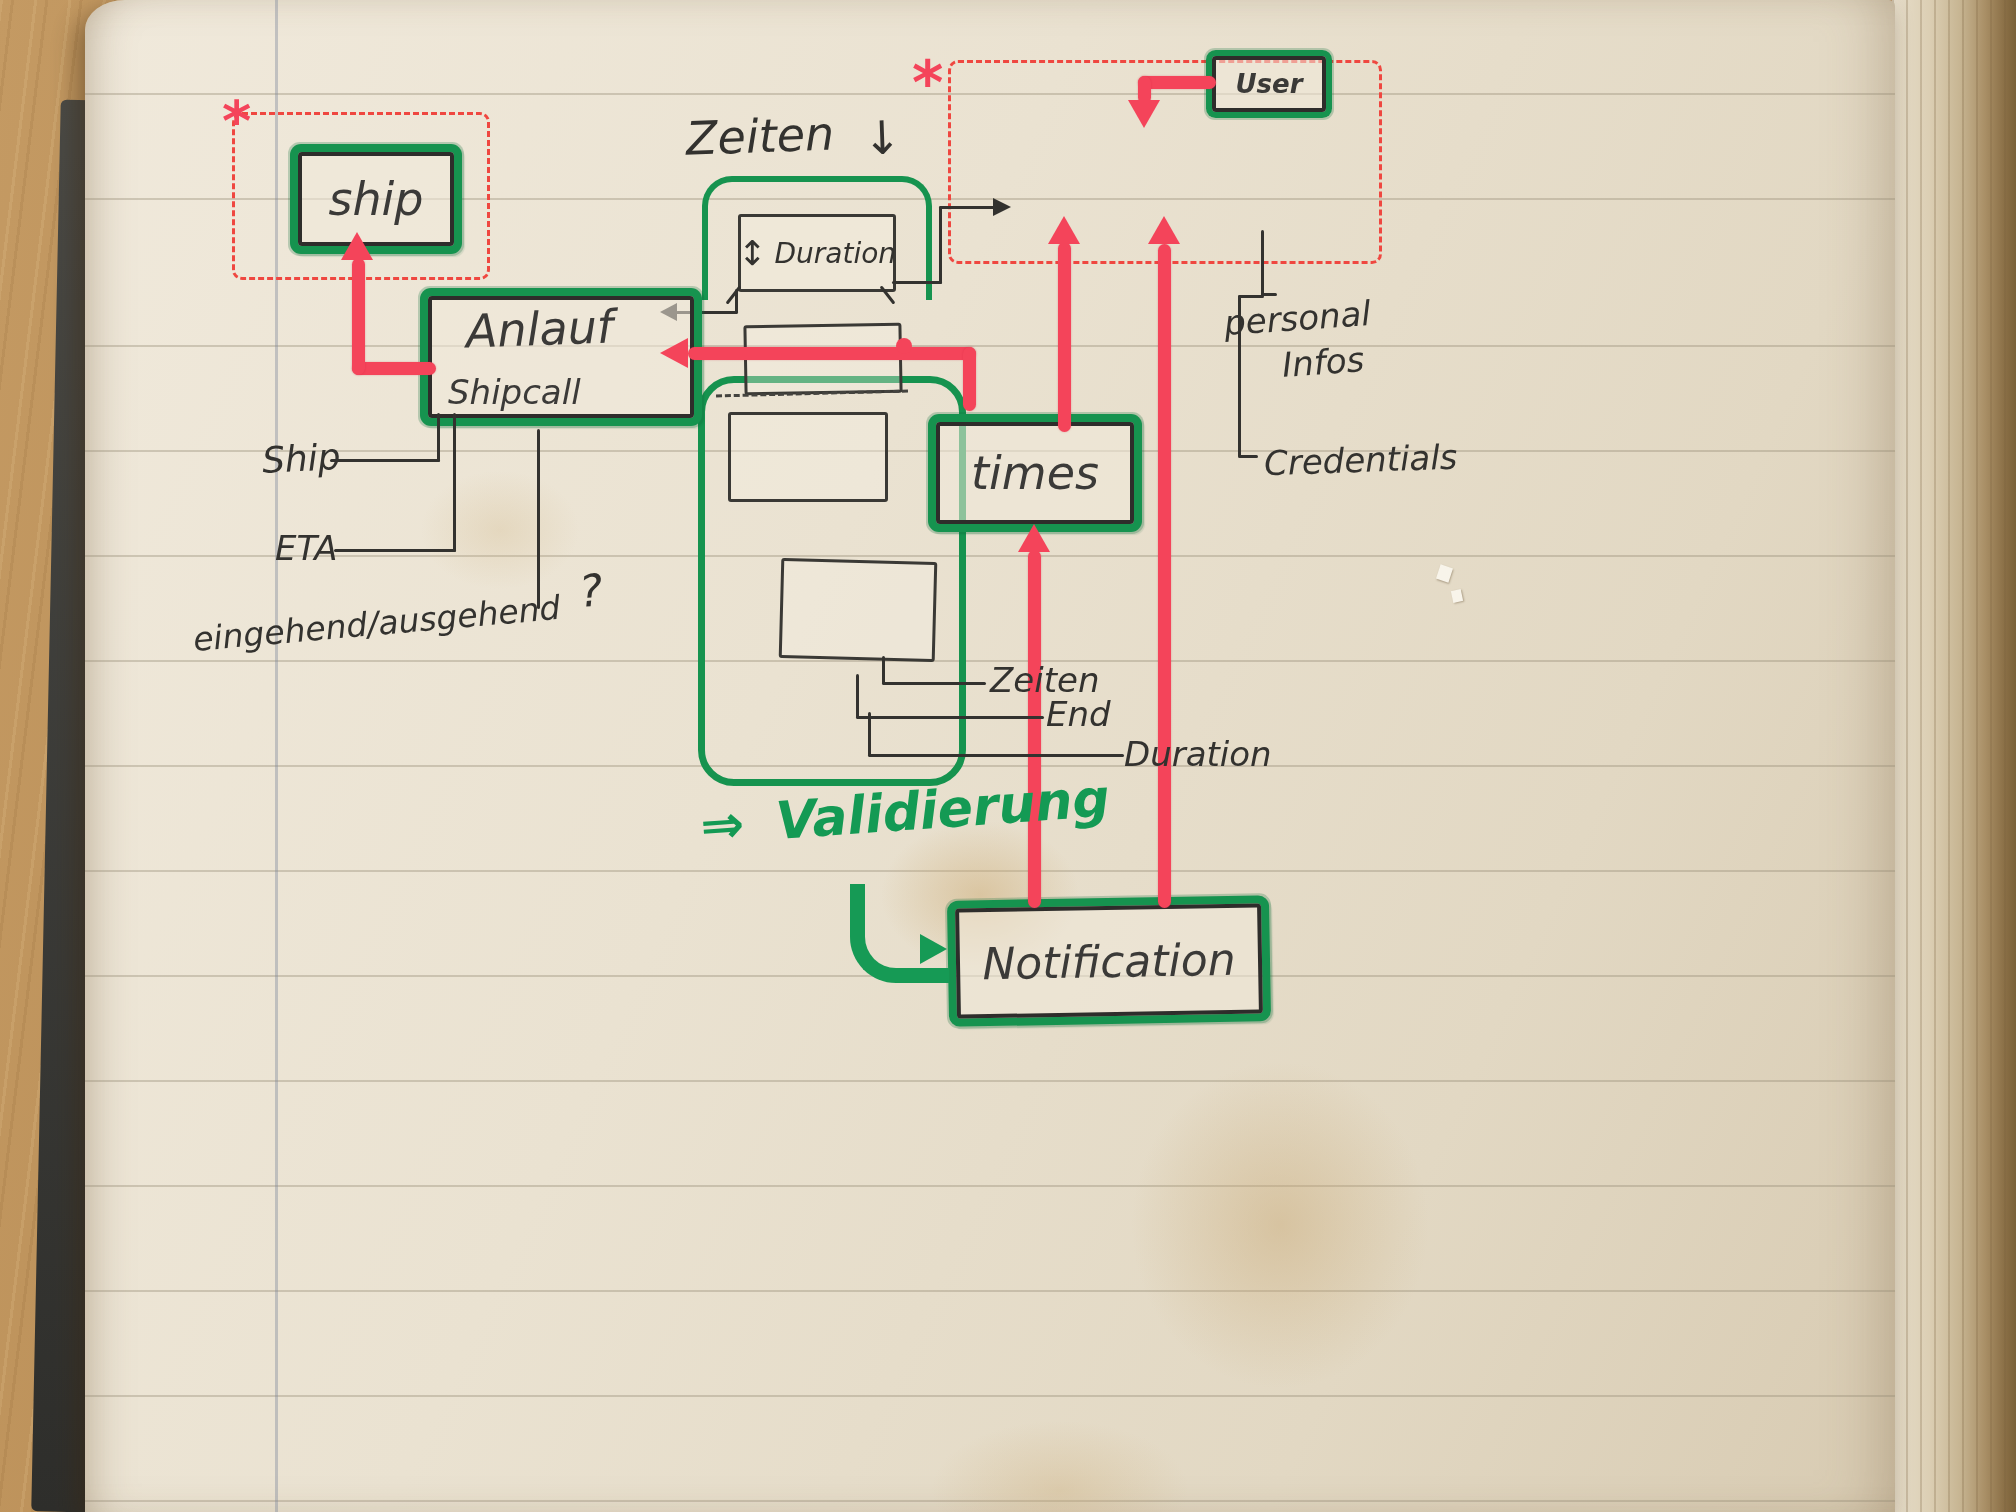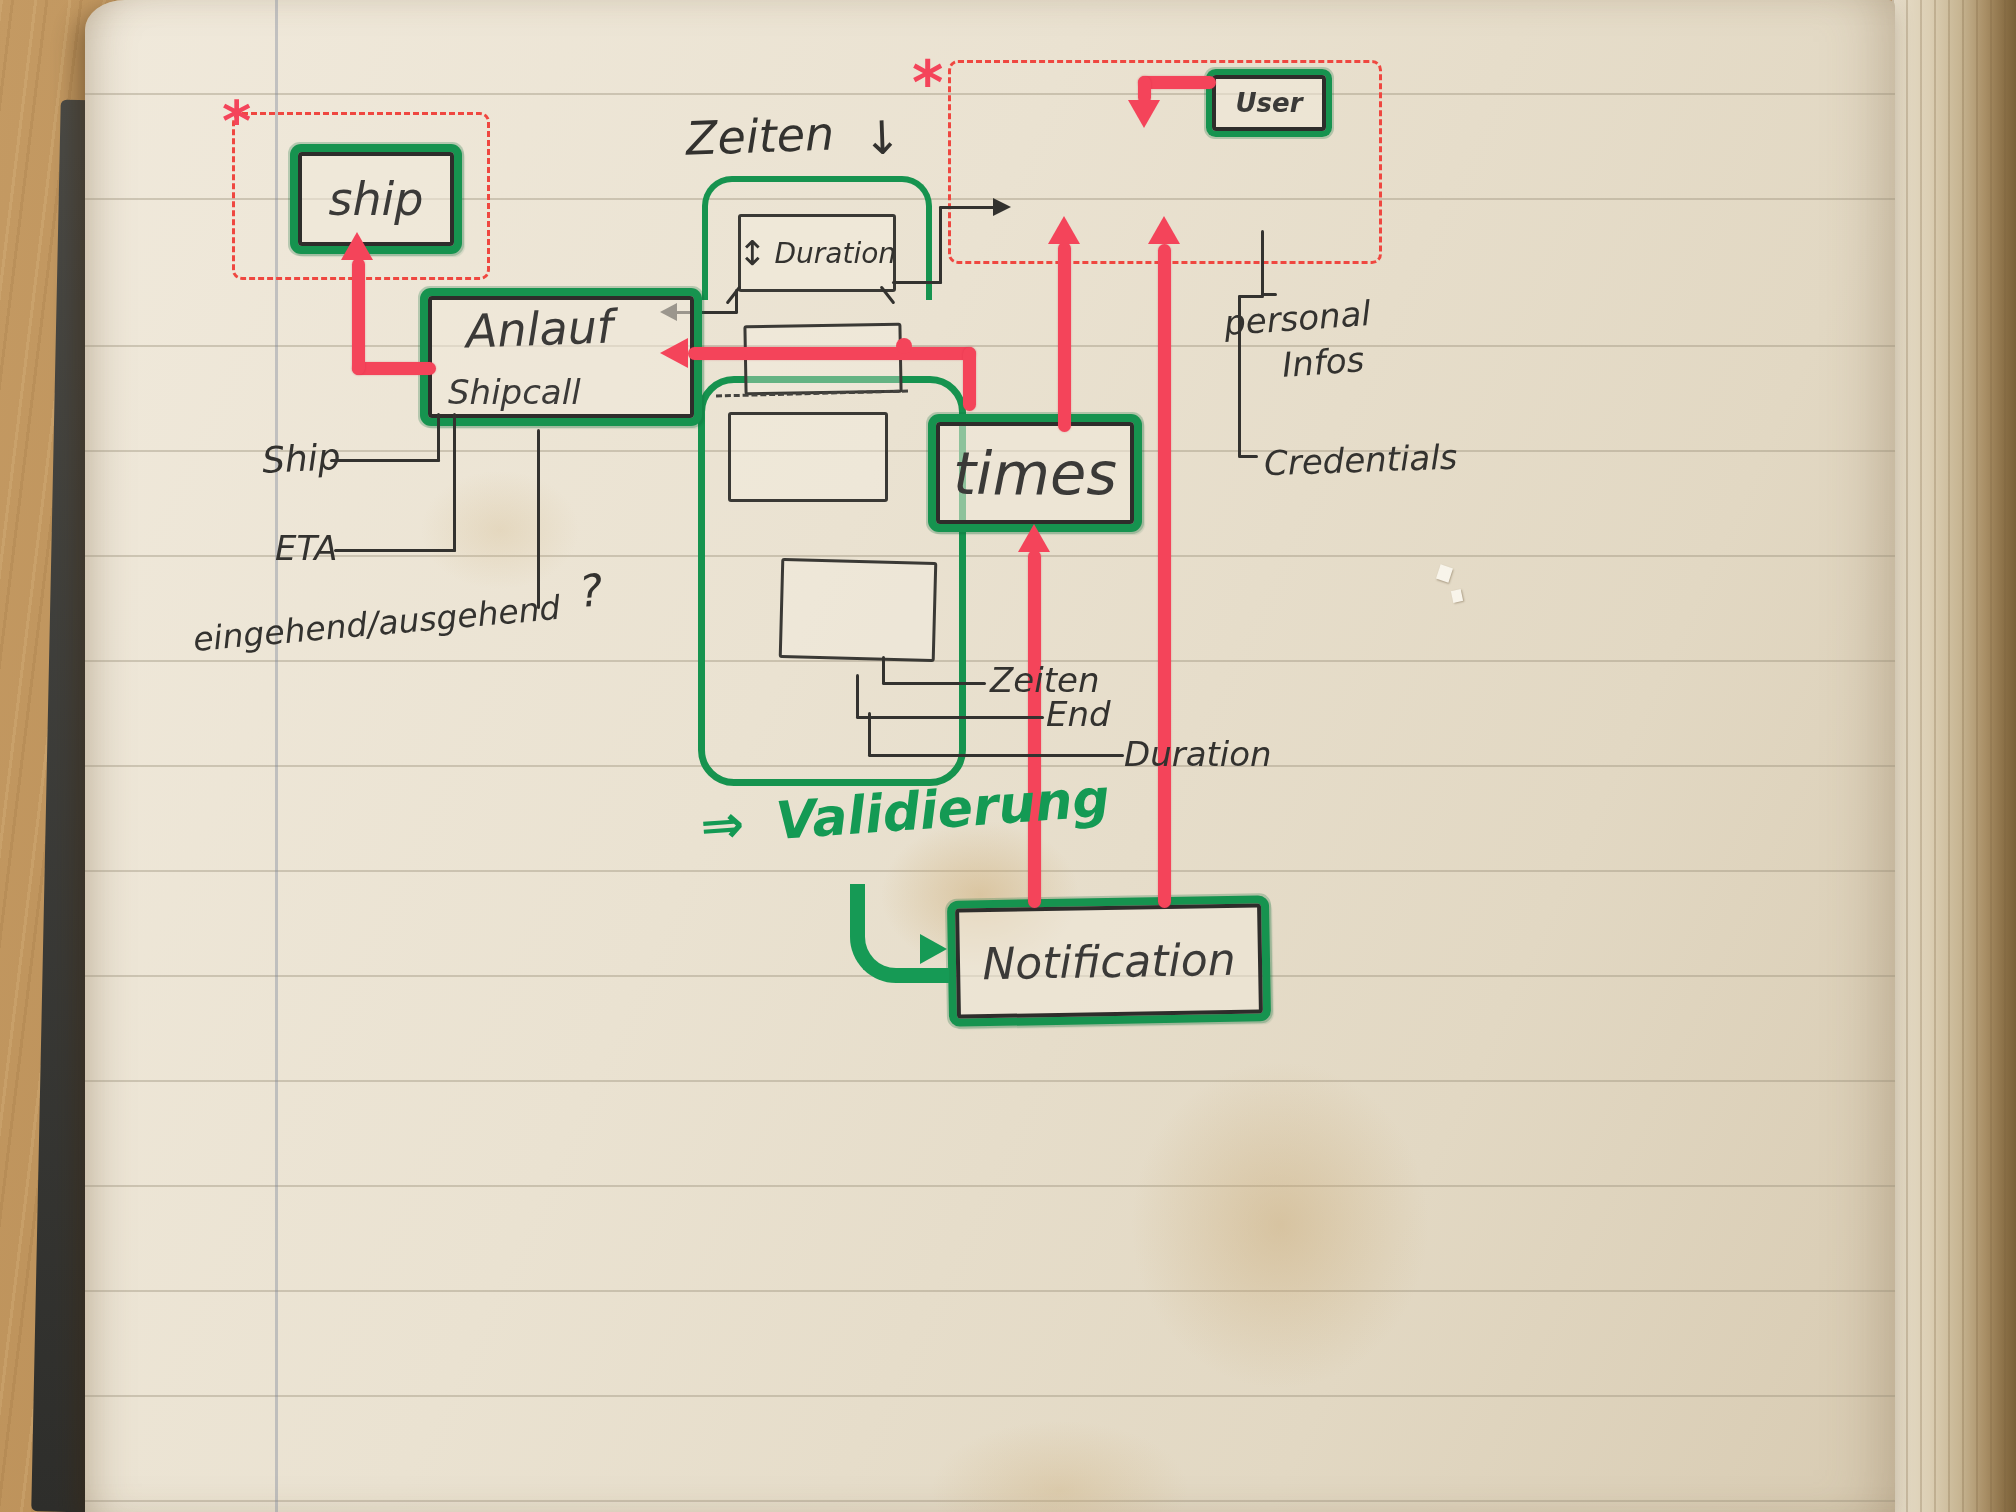--- a/index.html
+++ b/index.html
@@ -108,31 +108,31 @@
     <div class="sketch" style="left:744px;top:324px;width:152px;height:64px;transform:rotate(-1deg);"></div>
     <div style="position:absolute;left:716px;top:392px;width:192px;height:0;border-top:3px dashed #44433f;transform:rotate(-1.5deg);"></div>
     <div class="sketch" style="left:728px;top:412px;width:154px;height:84px;"></div>
     <div class="sketch" style="left:780px;top:560px;width:150px;height:94px;transform:rotate(1.5deg);"></div>
 
     <div class="entity" style="left:298px;top:152px;width:148px;height:86px;">
       <span style="font-size:46px;">ship</span>
     </div>
 
 
-    <div class="entity" style="left:1212px;top:75px;width:106px;height:48px;box-shadow:0 0 0 6px #16934f,0 0 0 8px rgba(16,110,60,.25);">
+    <div class="entity" style="left:1212px;top:56px;width:106px;height:48px;box-shadow:0 0 0 6px #16934f,0 0 0 8px rgba(16,110,60,.25);">
       <span style="font-size:26px;font-weight:bold;">User</span>
     </div>
 
     <div class="entity" style="left:428px;top:296px;width:258px;height:114px;">
       <span style="position:absolute;left:34px;top:2px;font-size:46px;transform:rotate(-2deg);">Anlauf</span>
       <span style="position:absolute;left:16px;bottom:2px;font-size:34px;">Shipcall</span>
     </div>
 
     <div class="entity" style="left:936px;top:422px;width:190px;height:94px;">
-      <span style="font-size:59px;">times</span>
+      <span style="font-size:46px;">times</span>
     </div>
 
     <div class="entity" style="left:956px;top:906px;width:298px;height:102px;transform:rotate(-1deg);">
       <span style="font-size:44px;">Notification</span>
     </div>
 
     <div class="rl" style="left:352px;top:362px;width:84px;height:13px;"></div>
     <div class="rl" style="left:352px;top:258px;width:13px;height:117px;"></div>
     <div class="tri tri-up-red" style="left:341px;top:232px;"></div>
 

